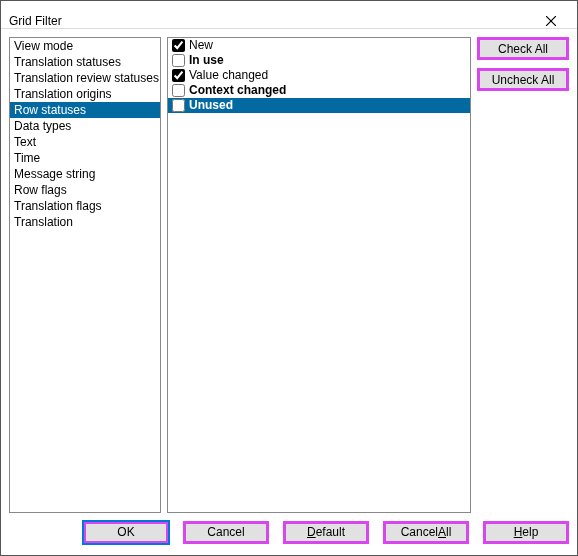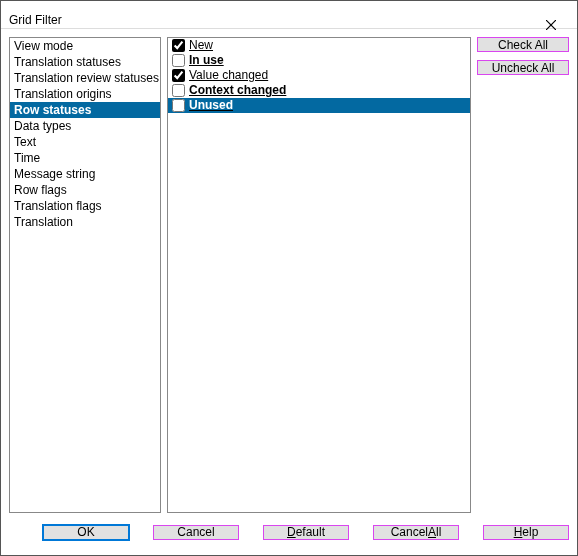--- a/index.html
+++ b/index.html
@@ -11,21 +11,21 @@
     color: #000;
   }
   .window {
     width: 578px; height: 556px;
     border: 1px solid #555;
     display: flex; flex-direction: column;
     background: #fff;
   }
   .titlebar {
     height: 28px;
-    display: flex; 
+    display: flex; align-items: center;
     padding: 12px 6px 0 8px;
     border-bottom: 1px solid #ddd;
     background: #fff;
   }
   .titlebar .title { flex: 1; font-size: 12px; }
   .titlebar .close-btn {
     width: 40px; height: 24px;
     display: flex; align-items: center; justify-content: center;
     cursor: default;
   }
@@ -45,62 +45,62 @@
   .categories {
     width: 152px; height: 100%;
   }
   .categories .item {
     padding: 1px 4px;
     white-space: nowrap;
     cursor: default;
     line-height: 14px;
   }
   .checklist {
-    flex: 1; height: 100%; text-decoration: underline;
+    flex: 1; height: 100%;
   }
   .checklist .row {
     display: flex; align-items: center;
     padding: 0 4px;
     height: 15px;
     cursor: default;
   }
   .checklist .row input[type=checkbox] {
     margin: 0 4px 0 0;
     width: 13px; height: 13px;
     accent-color: #000;
   }
   .checklist .row .label { line-height: 13px; }
   .bold { font-weight: bold; }
   .selected {
     background: #0369a1;
     color: #fff;
   }
-  .selected.bold { font-weight: bold; }
+  .selected.bold { font-weight: normal; }
   .sidebuttons {
     width: 92px;
     display: flex; flex-direction: column;
     gap: 8px;
   }
   .btn {
-    height: 15px;
-    border: 1px solid #d946ef;
+    height: 23px;
+    border: 3px solid #d946ef;
     background: #e1e1e1;
     font-family: inherit; font-size: 12px;
     cursor: default;
     display: flex; align-items: center; justify-content: center;
     padding: 0 6px;
   }
   .btn.default {
     outline: 2px solid #0078d7;
     outline-offset: -1px;
   }
   .bottombar {
     height: 38px;
     display: flex; align-items: center; justify-content: flex-end;
-    gap: 24px;
+    gap: 14px;
     padding: 0 8px 8px 8px;
   }
   .bottombar .btn { width: 86px; }
   .mnemonic { text-decoration: underline; }
 </style>
 </head>
 <body>
 
 <div class="window">
   <div class="titlebar">

